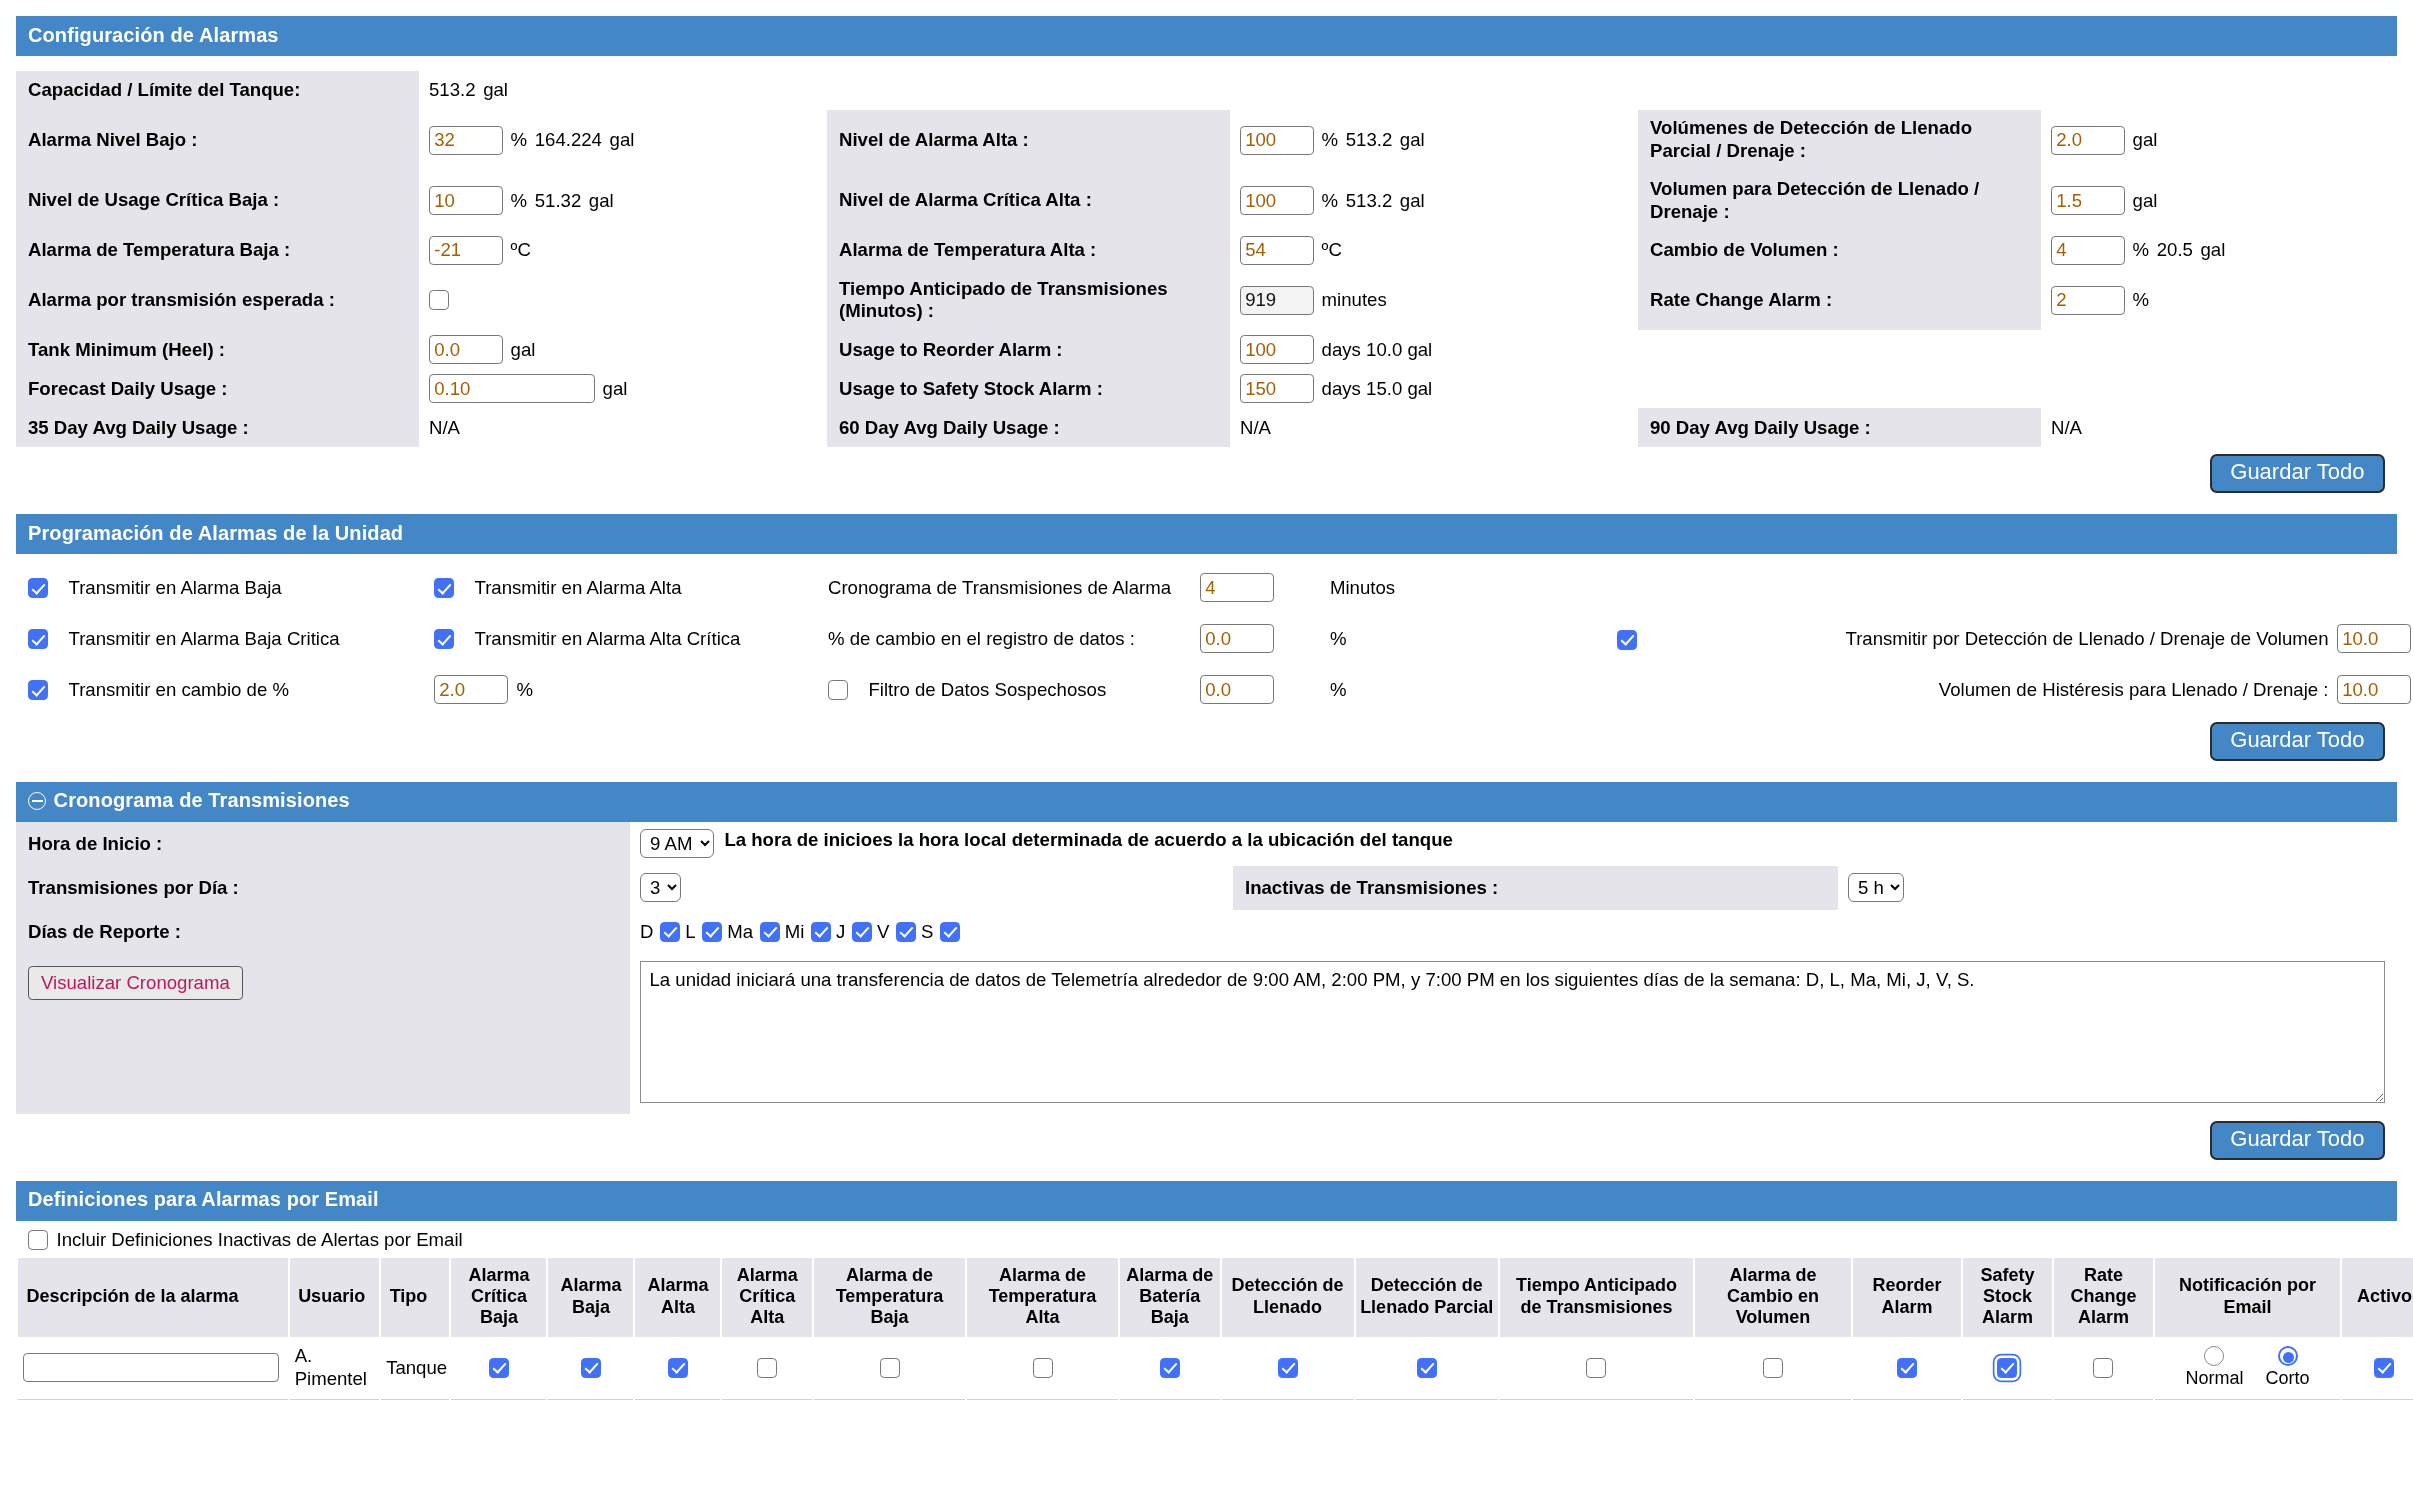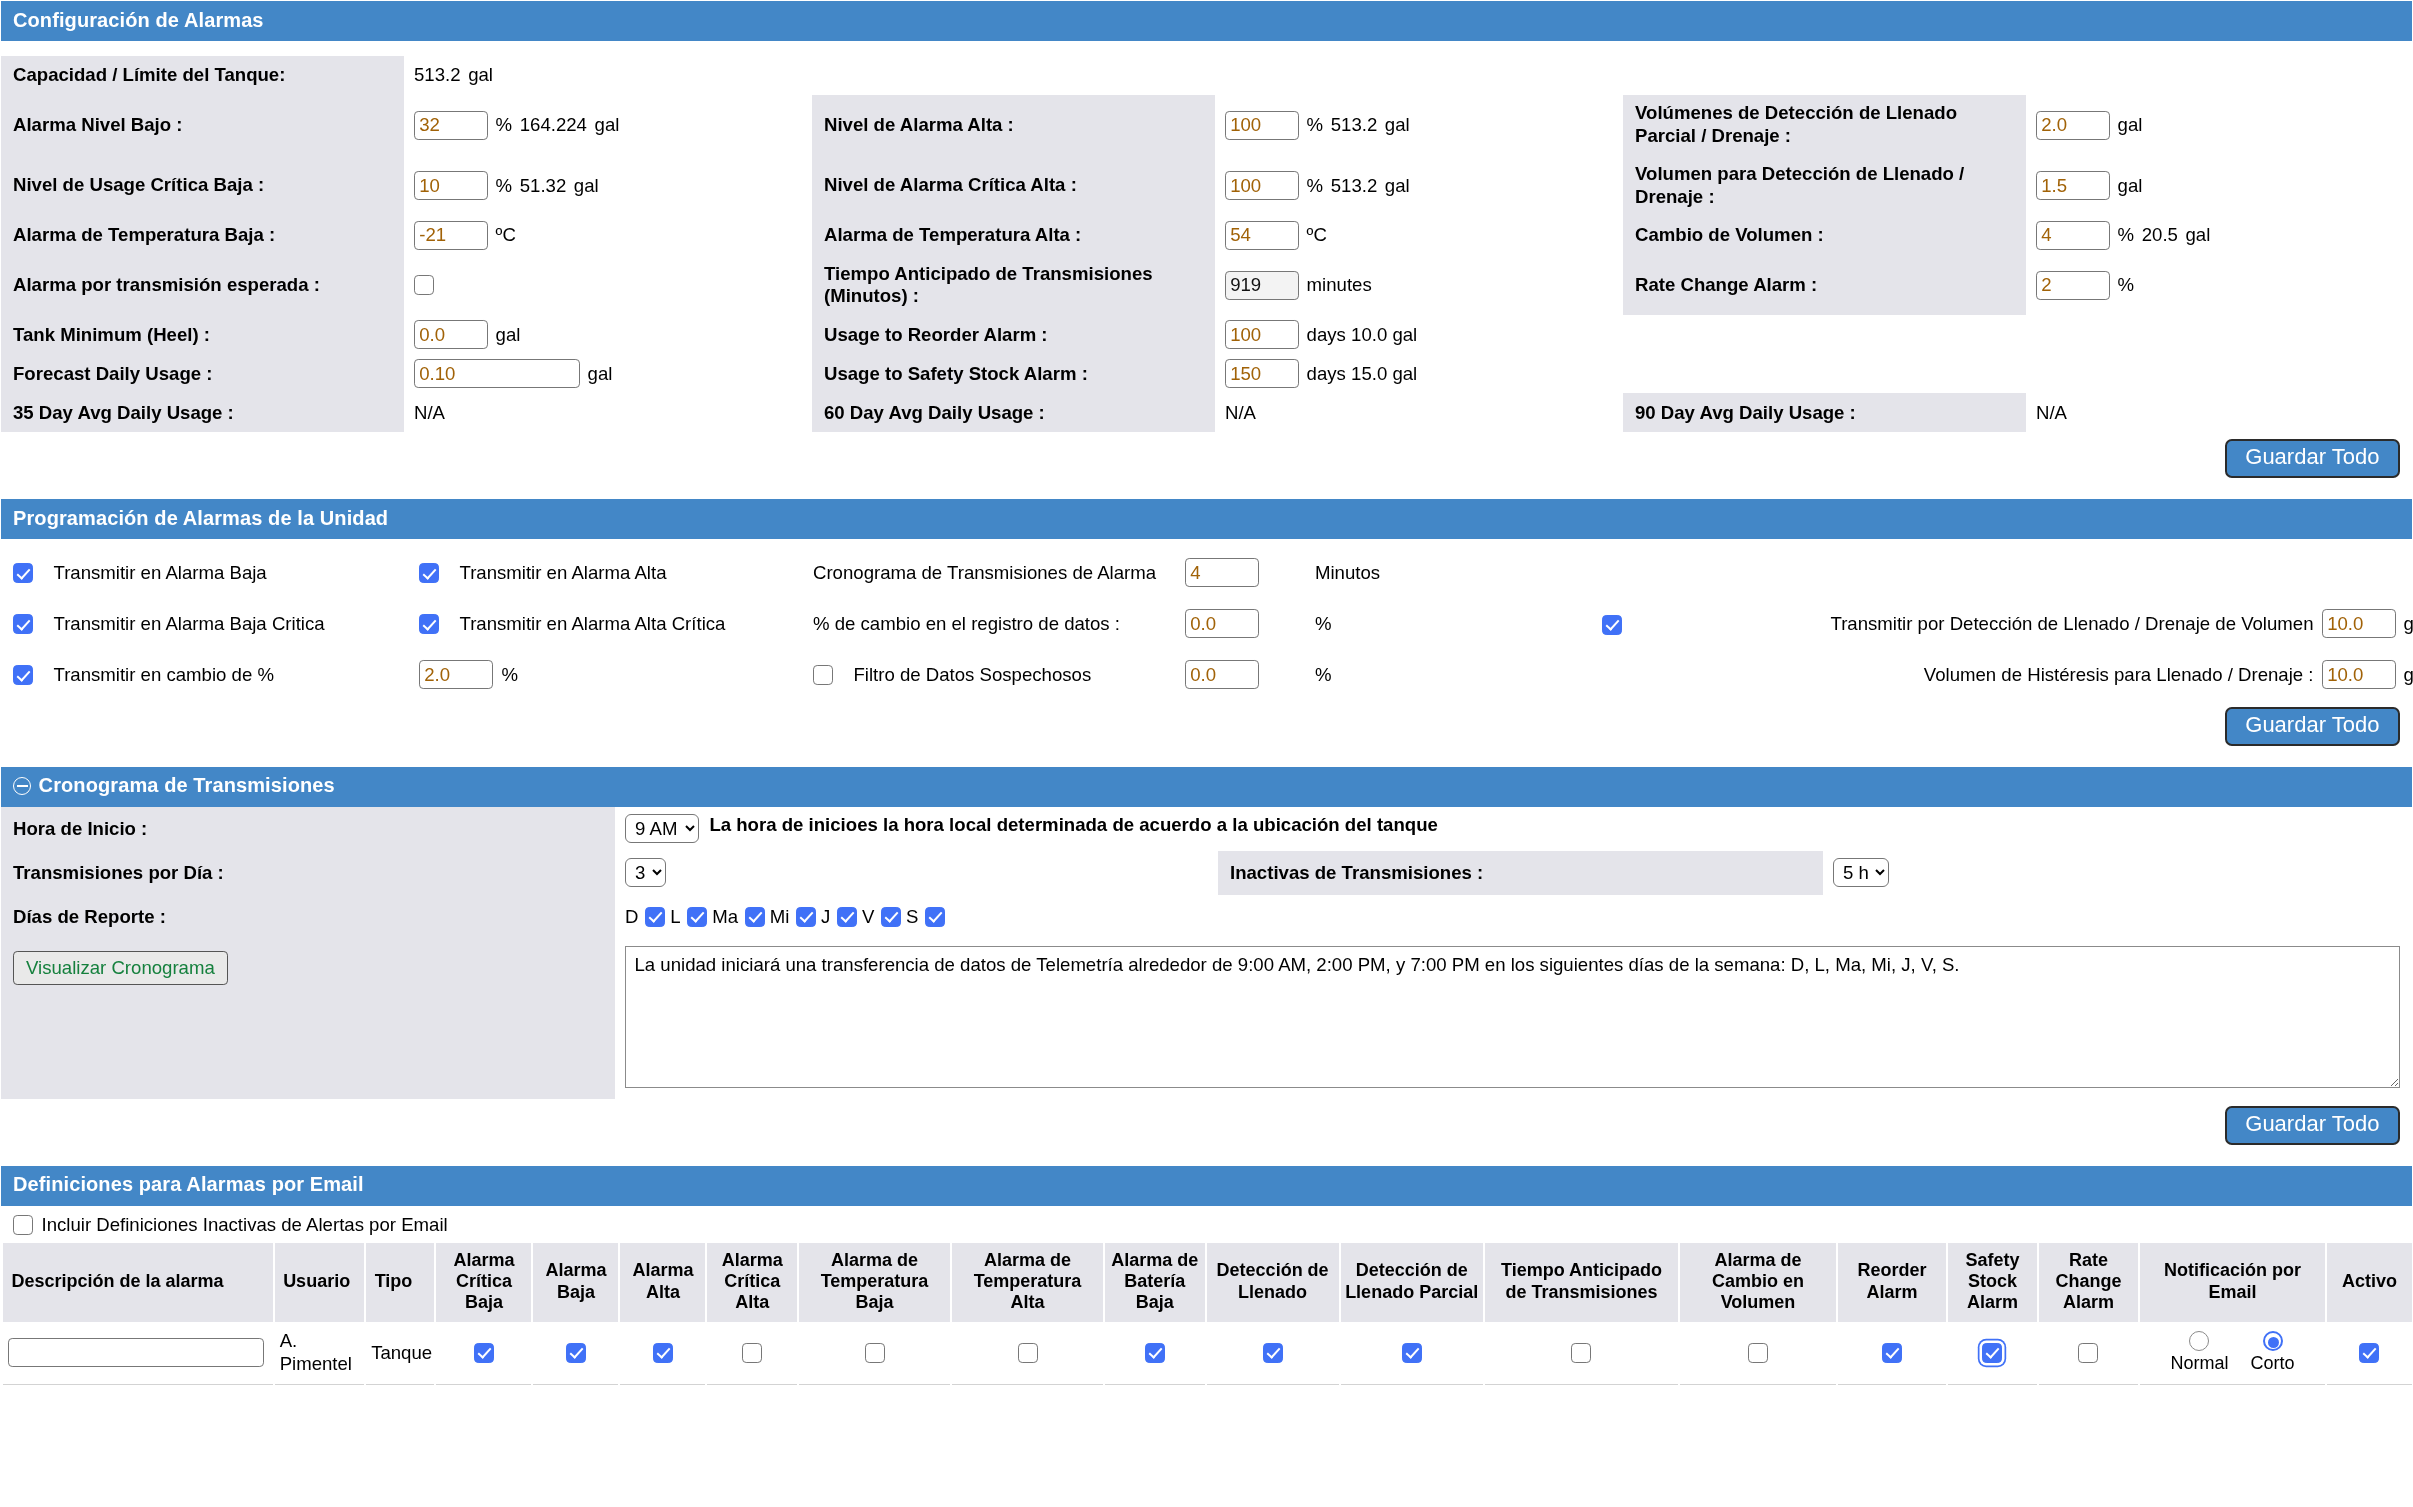--- a/index.html
+++ b/index.html
@@ -7,21 +7,21 @@
   html, body {
     margin: 0; padding: 0;
     background: #ffffff;
     font-family: "Liberation Sans", sans-serif;
   }
   body {
     width: 2413px;
     font-size: 18.6px;
     color: #000;
   }
-  .page { width: 2413px; padding: 1px; }
+  .page { width: 2413px; padding: 16px; }
 
   
   .section-bar {
     background: #4387c7;
     color: #ffffff;
     font-weight: bold;
     font-size: 20px;
     padding: 7.6px 12px 9.3px 12px;
     letter-spacing: 0.1px;
   }
@@ -195,21 +195,21 @@
     line-height: 1.1;
   }
   .btn-plain {
     background: #e9e9e9;
     border: 1.7px solid #555;
     border-radius: 4.2px;
     font-family: "Liberation Sans", sans-serif;
     font-size: 18.6px;
     padding: 5px 12px;
     cursor: pointer;
-    color: #15803d;
+    color: #be185d;
   }
 
   
   .cron-row {
     display: grid;
     grid-template-columns: 614px 603px 605px 592px;
     align-items: stretch;
   }
   .cron-lab {
     background: #e4e4ea;

